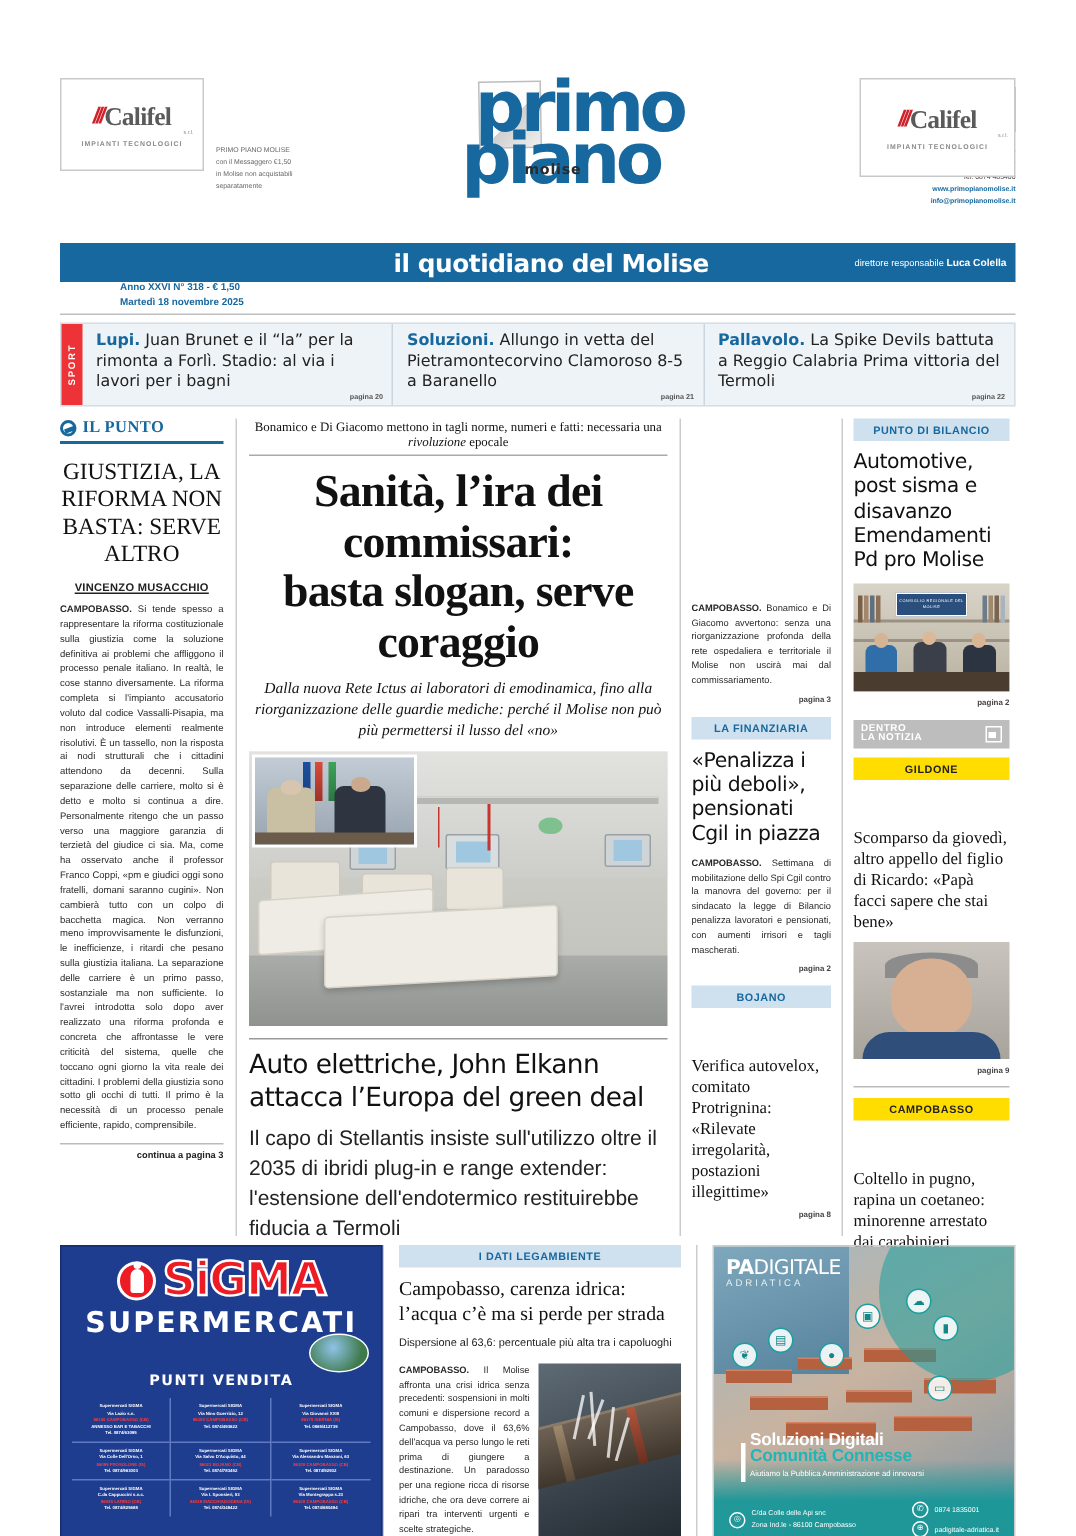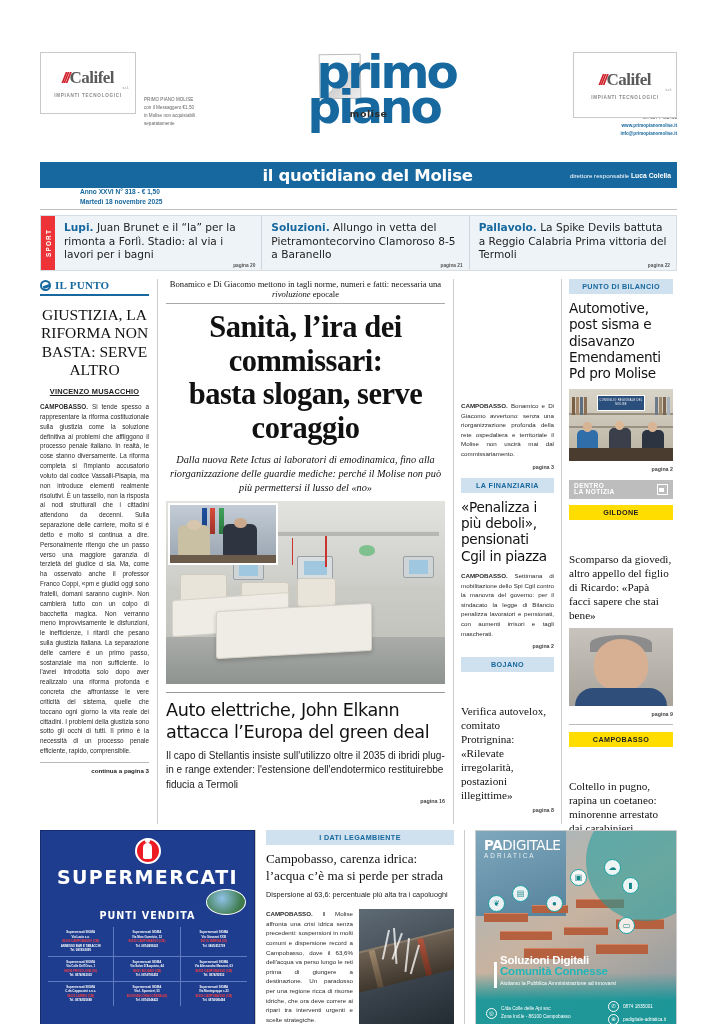--- a/index.html
+++ b/index.html
@@ -313,21 +313,21 @@
             background:#caa98c; border-radius:50%; }
   .ip-desk { position:absolute; left:0; bottom:0; width:100%; height:14%; background:#6b5b4a; }
 
   .divider-thin { border-top:1px solid #999; margin-top:8px; }
   .sub-head {
     font-family:"DejaVu Sans", sans-serif;
     font-size: 17.6px; line-height:1.22; color:#111;
     margin-top: 7px; letter-spacing:-0.4px;
   }
   .sub-deck {
-    font-size: 10px; line-height:1.42; color:#222;
+    font-size: 14px; line-height:1.42; color:#222;
     margin-top: 6px;
   }
   .pg-right { text-align:right; font-size:5.4px; font-weight:bold; color:#444; margin-top:6px; }
 
   
   .col-mid .art-body, .col-right .art-body {
     font-size: 6.2px; line-height:1.55; text-align:justify; color:#2a2a2a;
   }
   .label-tag {
     text-align:center; font-size: 7.2px; font-weight:bold;
@@ -774,20 +774,21 @@
   </div>
 
   <div class="bottom-grid">
 
     <div class="bl">
       <div class="sigma-ad">
         <div class="sigma-row">
           <div class="sigma-mark">
             <div class="sigma-person"></div>
           </div>
+          <div class="sigma-word">SiGMA</div>
         </div>
         <div class="sigma-sub">SUPERMERCATI</div>
         <div class="sigma-badge"></div>
         <div class="punti-vendita">PUNTI VENDITA</div>
 
         <div class="stores">
           <div class="store-cell">
             <div>Supermercati SIGMA</div>
             <div>Via Lazio s.n.</div>
             <div class="city">86100 CAMPOBASSO (CB)</div>

